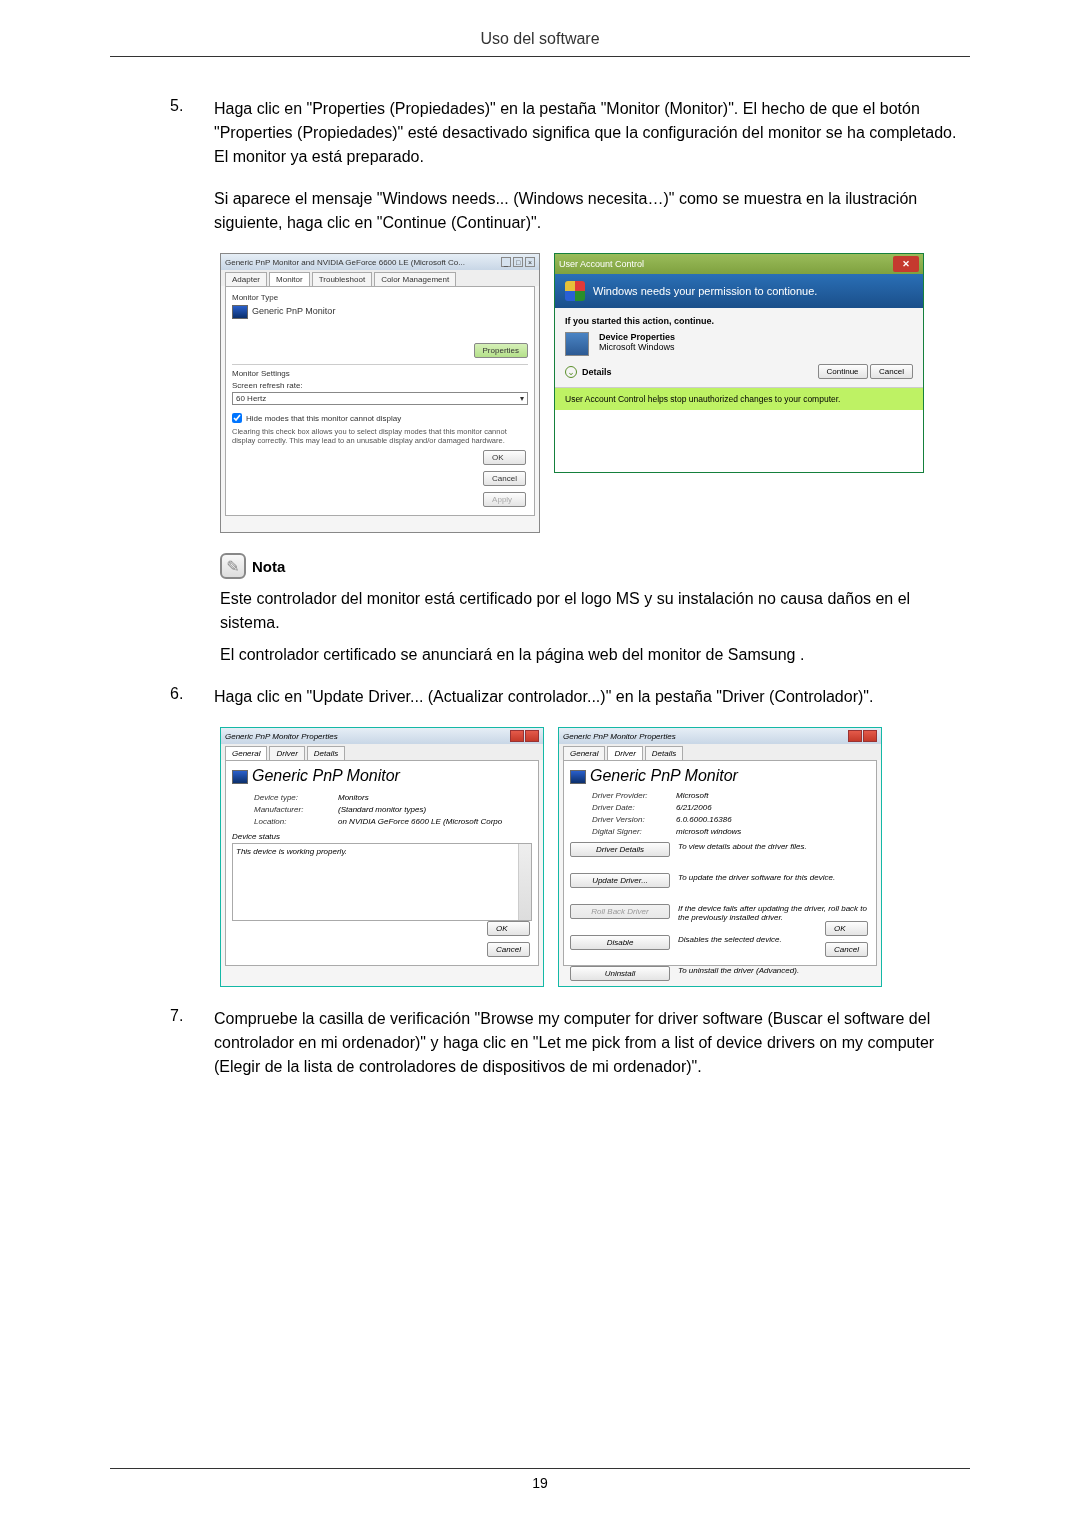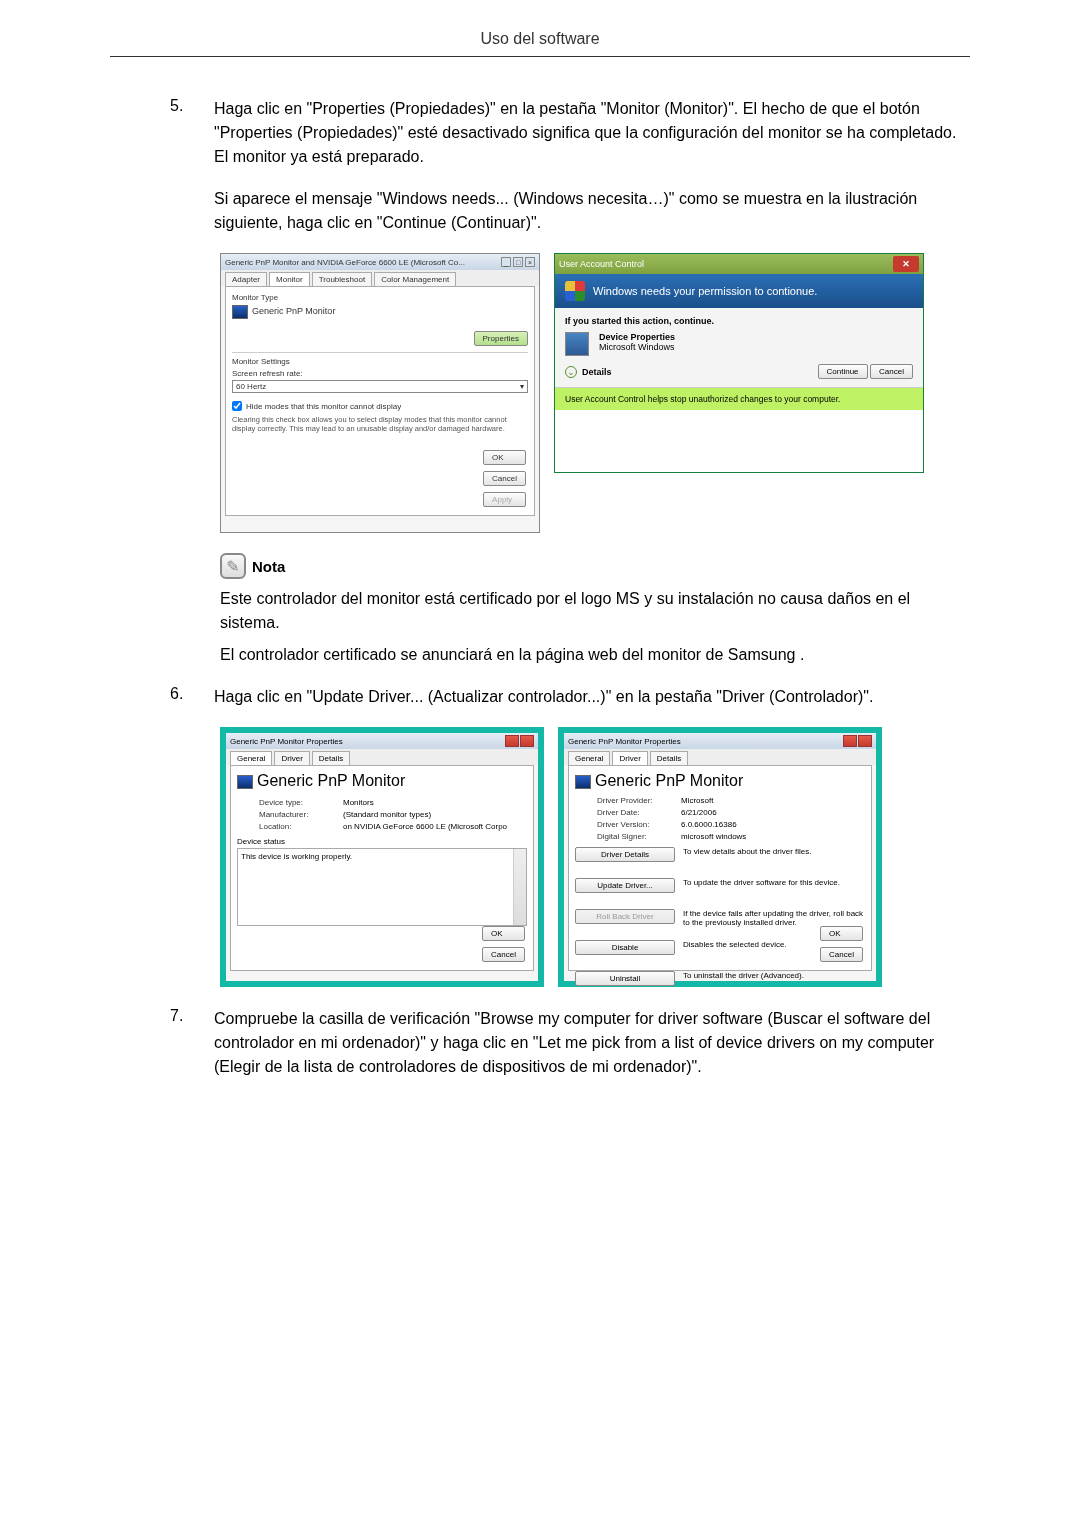--- a/index.html
+++ b/index.html
@@ -42,21 +42,21 @@
   .d2-icon{width:24px;height:24px;background:linear-gradient(#4a84c4,#2c5a94);border:1px solid #888;}
   .d2-details{display:flex;justify-content:space-between;align-items:center;margin-top:6px;}
   .d2-footer{background:#bef264;padding:6px 10px;font-size:8.5px;border-top:1px solid #ccc;}
   .arrow{width:12px;height:12px;border:1px solid #5a8f2a;border-radius:50%;color:#5a8f2a;display:inline-flex;align-items:center;justify-content:center;font-size:9px;}
   
   .note-row{display:flex;align-items:center;gap:6px;margin:16px 0 8px 50px;}
   .note-icon{width:26px;height:26px;border:2px solid #888;border-radius:6px;display:flex;align-items:center;justify-content:center;color:#888;font-size:16px;background:linear-gradient(#f8f8f8,#ddd);}
   .note-label{font-weight:bold;font-size:15px;}
   .note-text{margin:8px 0 8px 50px;font-size:16px;line-height:1.5;}
 
-  .dialog3, .dialog4 { width: 324px; height: 260px; background:#f5f5f5; border:6px solid #14b8a6; position:relative;}
+  .dialog3, .dialog4 { width: 324px; height: 260px; background:#f5f5f5; border:1px solid #14b8a6; position:relative;font-style:italic;}
   .d34-title{height:16px;background:linear-gradient(#e6eef6,#c8d6e6);display:flex;align-items:center;justify-content:space-between;padding:0 4px;font-size:8px;}
   .red-btns{display:inline-flex;gap:1px;}
   .red-btns span{width:14px;height:12px;background:linear-gradient(#e45a4a,#c53a2a);border:1px solid #933;display:inline-block;}
   .kv{display:flex;gap:8px;font-size:8px;margin-bottom:3px;}
   .kv .k{width:76px;color:#333;}
   .textarea{border:1px solid #aaa;background:#fff;height:78px;width:100%;font-size:8px;padding:3px;position:relative;}
   .textarea::after{content:"";position:absolute;right:0;top:0;bottom:0;width:12px;background:linear-gradient(#eee,#ddd);border-left:1px solid #ccc;}
   .btn-wide{display:block;width:100px;padding:2px 0;text-align:center;border:1px solid #888;background:linear-gradient(#fdfdfd,#e4e4e4);font-size:8px;border-radius:2px;margin-bottom:12px;}
   .btn-wide.disabled{color:#999;background:linear-gradient(#f2f2f2,#e8e8e8);}
   .driver-row{display:flex;gap:8px;align-items:flex-start;margin-bottom:4px;}
@@ -97,21 +97,21 @@
         <div class="tabs">
           <div class="tab">Adapter</div>
           <div class="tab active">Monitor</div>
           <div class="tab">Troubleshoot</div>
           <div class="tab">Color Management</div>
         </div>
         <div class="dlg-body">
           <div class="section">
             <div class="sec-label">Monitor Type</div>
             <div><span class="monitor-icon"></span><span>Generic PnP Monitor</span></div>
-            <div style="text-align:right;margin-top:12px;"><span class="btn green">Properties</span></div>
+            <div style="text-align:right;margin-top:24px;"><span class="btn green">Properties</span></div>
           </div>
           <hr style="margin:4px 0;border:none;border-top:1px solid #ccc;">
           <div class="section">
             <div class="sec-label">Monitor Settings</div>
             <div style="font-size:8px;margin-bottom:2px;">Screen refresh rate:</div>
             <div class="select">
               <span>60 Hertz</span>
               <span>▾</span>
             </div>
           </div>
@@ -276,13 +276,17 @@
       </div>
     </div>
 
     <div class="step" style="margin-top:16px;">
       <div class="step-num">7.</div>
       <div class="step-text">Compruebe la casilla de verificación "Browse my computer for driver software (Buscar el software del controlador en mi ordenador)" y haga clic en "Let me pick from a list of device drivers on my computer (Elegir de la lista de controladores de dispositivos de mi ordenador)".</div>
     </div>
 
   </div>
 
+  <div class="footer">
+    <hr class="hr2">
+    <div class="pagenum">19</div>
+  </div>
 </div>
 
 </body></html>

